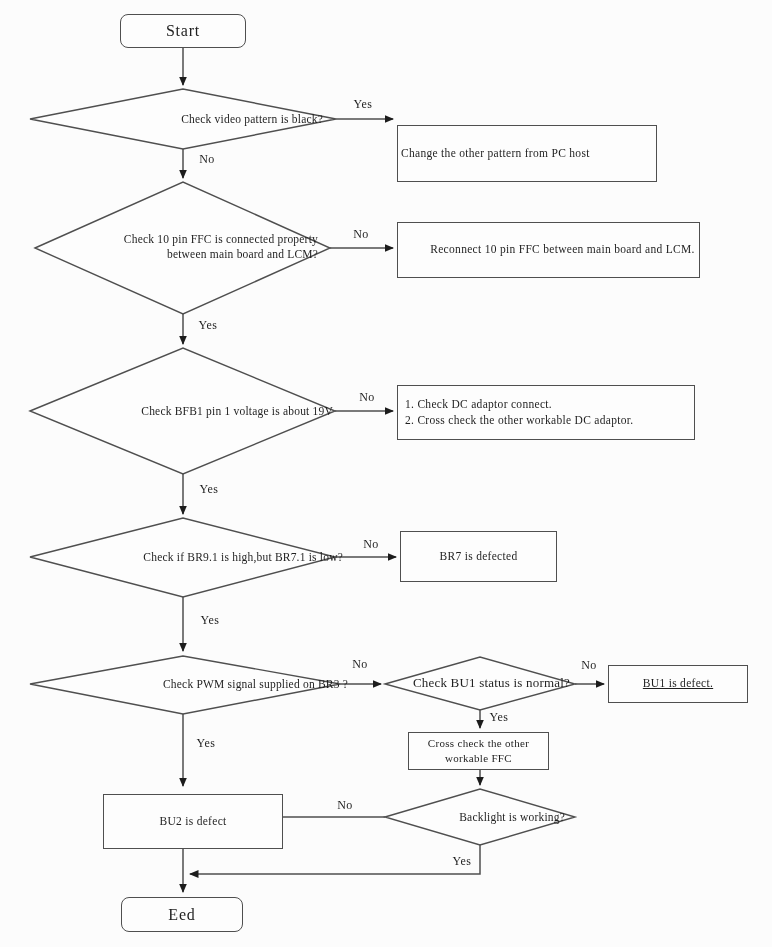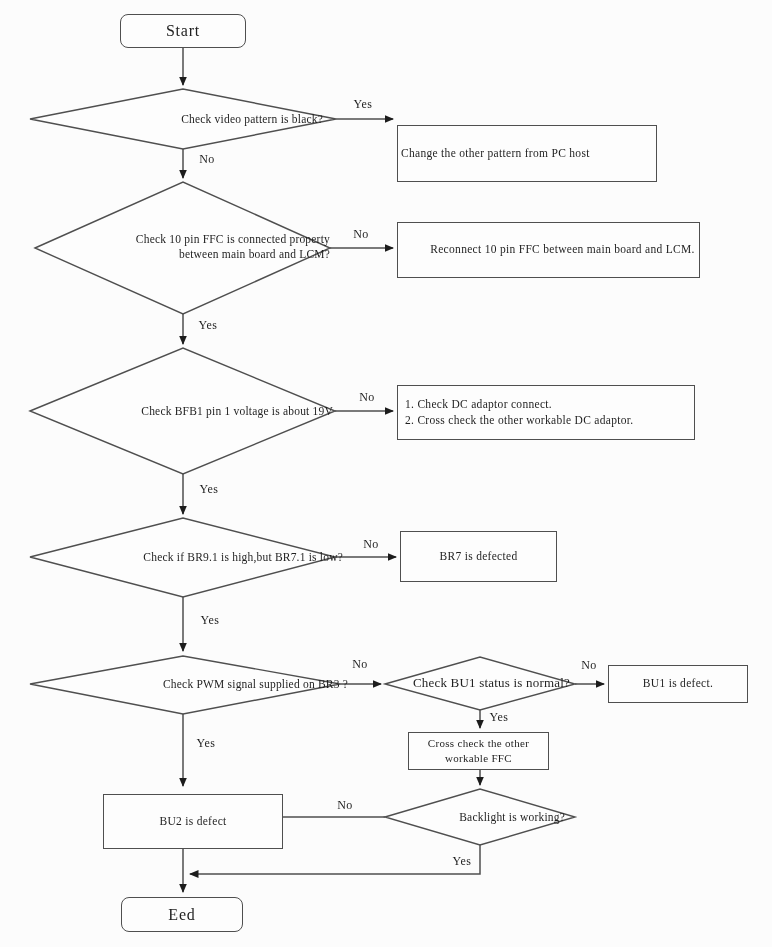--- a/index.html
+++ b/index.html
@@ -88,31 +88,31 @@
 
   <div class="pbox left" style="left:397px;top:90px;width:260px;height:57px;">Change the other pattern from PC host</div>
 
   <div class="pbox" style="left:397px;top:222px;width:303px;height:56px;padding-left:28px;">Reconnect 10 pin FFC between main board and LCM.</div>
 
   <div class="pbox leftpad multiline" style="left:397px;top:385px;width:298px;height:55px;">1. Check DC adaptor connect.
 2. Cross check the other workable DC adaptor.</div>
 
   <div class="pbox" style="left:400px;top:531px;width:157px;height:51px;">BR7 is defected</div>
 
-  <div class="pbox" style="left:608px;top:665px;width:140px;height:38px;">BU1 is defect.</div>
+  <div class="pbox" style="left:608px;top:665px;width:140px;height:38px;text-decoration:underline;">BU1 is defect.</div>
 
   <div class="pbox multiline" style="left:408px;top:732px;width:141px;height:38px;font-size:11px;">Cross check the other
 workable FFC</div>
 
   <div class="pbox" style="left:103px;top:794px;width:180px;height:55px;">BU2 is defect</div>
 
   <div class="pbox terminal" style="left:121px;top:897px;width:122px;height:35px;">Eed</div>
 
   <div class="dlabel" style="left:183px;top:119px;width:280px;">Check video pattern is black?</div>
-  <div class="dlabel multiline" style="left:195px;top:247px;width:270px;">Check 10 pin FFC is connected property
+  <div class="dlabel multiline" style="left:183px;top:247px;width:270px;">Check 10 pin FFC is connected property
 between main board and LCM?</div>
   <div class="dlabel" style="left:183px;top:411px;width:300px;">Check BFB1 pin 1 voltage is about 19V</div>
   <div class="dlabel" style="left:183px;top:557px;width:320px;">Check if BR9.1 is high,but BR7.1 is low?</div>
   <div class="dlabel" style="left:183px;top:684px;width:330px;">Check PWM signal supplied on BR3 ?</div>
   <div class="dlabel" style="left:480px;top:683px;width:180px;font-size:13px;">Check BU1 status is normal?</div>
   <div class="dlabel" style="left:480px;top:817px;width:170px;">Backlight is working?</div>
 
   <div class="yn" style="left:363px;top:104px;">Yes</div>
   <div class="yn" style="left:207px;top:159px;">No</div>
   <div class="yn" style="left:361px;top:234px;">No</div>

